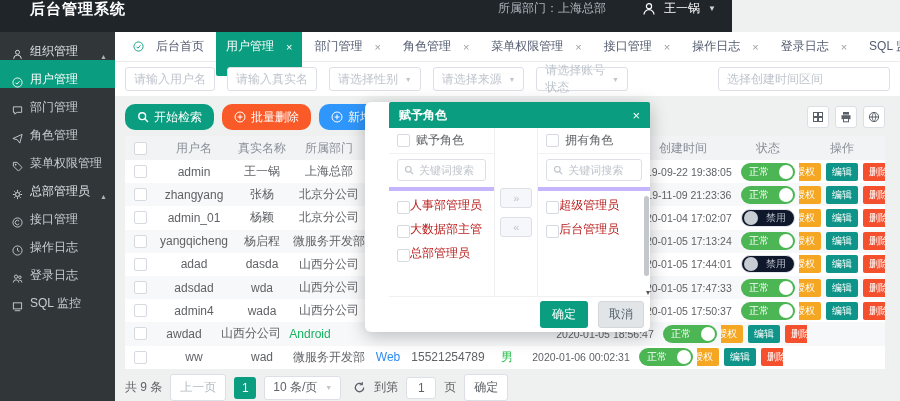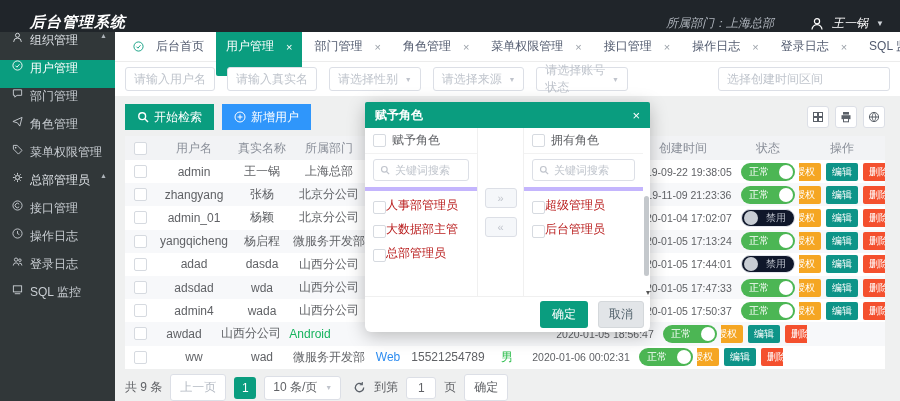--- a/index.html
+++ b/index.html
@@ -1,31 +1,31 @@
 <!DOCTYPE html>
 <html><head>
 <meta charset="utf-8">
 <style>
   * { margin:0; padding:0; box-sizing:border-box; }
   html,body { width:900px; height:401px; overflow:hidden;
     font-family:"Liberation Sans","DejaVu Sans",sans-serif; }
   body { position:relative; background:#eff0f0; }
 
   
-  .topbar { position:absolute; left:0; top:0; width:900px; height:32px;
-    background:#20252a; display:flex; align-items:flex-end; z-index:10;font-style:italic; }
+  .topbar { position:absolute; left:0; top:0; width:732px; height:32px;
+    background:#20252a; display:flex; align-items:flex-start; z-index:10; }
   .app-title { color:#fff; font-size:15px; font-weight:bold; padding-left:30px; letter-spacing:1px; }
   .topbar-right { margin-left:auto; display:flex; align-items:center; gap:8px; padding-right:16px; }
   .dept { color:#aeb4bc; font-size:12px; margin-right:28px; }
   .username { color:#fff; font-size:12px; }
   .caret { color:#cfd3d8; font-size:8px; }
 
   
   .sidebar { position:absolute; left:0; top:32px; width:115px; height:369px; background:#313739; }
-  .side-item { height:28px; display:flex; align-items:flex-start; gap:7px; padding:0 8px 0 12px;
+  .side-item { height:28px; display:flex; align-items:flex-end; gap:7px; padding:0 8px 0 12px;
     font-size:12px; color:#c9ced3; cursor:pointer; }
   .side-item.group { color:#dde1e5; }
   .side-item.active { background:#0a9d7f; color:#fff; }
   .side-item .icon { display:flex; color:inherit; }
   .side-arrow { margin-left:auto; font-size:7px; color:#aeb4ba; }
   .side-label { white-space:nowrap; }
 
   
   .main { position:absolute; left:115px; top:32px; width:785px; height:369px; background:#eff0f0; }
 
@@ -42,21 +42,21 @@
   .f-input, .f-select { height:24px; border:1px solid #dcdfe6; border-radius:3px;
     font-size:12px; background:#fff; }
   .f-input { width:90px; padding:0 8px; color:#606266; }
   .f-input::placeholder { color:#bfc4cc; }
   .f-input.wide { width:172px; margin-left:78px; }
   .f-select { width:93px; display:flex; align-items:center; justify-content:space-between;
     padding:0 8px; color:#bfc4cc; cursor:pointer; }
   .f-caret { font-size:7px; color:#c0c4cc; }
 
   .toolbar { height:38px; display:flex; align-items:center; gap:8px; padding:8px 15px 4px 10px; }
-  .btn { height:26px; border:none; border-radius:0; color:#fff; font-size:12px;
+  .btn { height:26px; border:none; border-radius:10px; color:#fff; font-size:12px;
     display:flex; align-items:center; gap:5px; padding:0 12px; cursor:pointer; }
   .btn .icon { display:flex; }
   .btn-search { background:#0a9d7f; }
   .btn-del { background:#f95a28; }
   .btn-add { background:#2f96fb; }
   .tool-icons { margin-left:auto; display:flex; gap:6px; }
   .tool-icon { width:22px; height:22px; background:#fff; border:1px solid #dcdfe6; border-radius:3px;
     display:flex; align-items:center; justify-content:center; color:#5a6068; cursor:pointer; }
 
   
@@ -97,21 +97,21 @@
   .pg-size { border:1px solid #dcdfe6; background:#fff; border-radius:3px; height:24px;
     display:flex; align-items:center; gap:8px; padding:0 8px; cursor:pointer; }
   .pg-refresh { display:flex; color:#5a6068; cursor:pointer; margin-left:4px; }
   .pg-input { width:30px; height:22px; border:1px solid #dcdfe6; border-radius:3px;
     text-align:center; font-size:12px; color:#606266; }
   .pg-ok { border:1px solid #dcdfe6; background:#fff; border-radius:3px; padding:4px 9px;
     color:#606266; font-size:12px; cursor:pointer; }
 
   
   .modal { position:absolute; left:365px; top:102px; width:285px; height:230px; background:#fff;
-    z-index:50; box-shadow:0 4px 18px rgba(0,0,0,.25); border-radius:6px; }
+    z-index:50; box-shadow:0 4px 18px rgba(0,0,0,.25); border-radius:6px;padding-left:24px; }
   .modal-head { height:26px; background:#0a9d7f; color:#fff; display:flex; align-items:center;
     padding:0 10px; font-size:12px; font-weight:bold; border-radius:2px 2px 0 0; }
   .modal-close { margin-left:auto; font-size:13px; font-weight:normal; cursor:pointer; }
   .modal-body { position:relative; height:168px; display:flex; }
   .m-panel { height:100%; }
   .m-panel-left { width:113px; border-right:1px solid #f0f0f0; }
   .m-mid { width:45px; display:flex; flex-direction:column; align-items:center;
     justify-content:center; gap:9px; }
   .m-panel-right { width:120px; border-left:1px solid #f0f0f0; }
   .m-panel-head { height:26px; display:flex; align-items:center; gap:6px; padding:0 8px;
@@ -317,20 +317,29 @@
   <div class="toolbar">
     <button class="btn btn-search">
       <span class="icon">
         <svg viewBox="0 0 12 12" width="12" height="12">
             <circle cx="5.2" cy="5.2" r="3.4" fill="none" stroke="#fff" stroke-width="1.4"></circle>
             <path d="M7.8 7.8L11 11" stroke="#fff" stroke-width="1.4"></path>
           </svg>
       </span>
       <span>开始检索</span>
     </button>
+    <button class="btn btn-del">
+      <span class="icon">
+        <svg viewBox="0 0 12 12" width="12" height="12">
+            <circle cx="6" cy="6" r="5" fill="none" stroke="#fff"></circle>
+            <path d="M6 3.5v5M3.5 6h5" stroke="#fff"></path>
+          </svg>
+      </span>
+      <span>批量删除</span>
+    </button>
     <button class="btn btn-add">
       <span class="icon">
         <svg viewBox="0 0 12 12" width="12" height="12">
             <circle cx="6" cy="6" r="5" fill="none" stroke="#fff"></circle>
             <path d="M6 3.5v5M3.5 6h5" stroke="#fff"></path>
           </svg>
       </span>
       <span>新增用户</span>
     </button>
     <div class="tool-icons">

